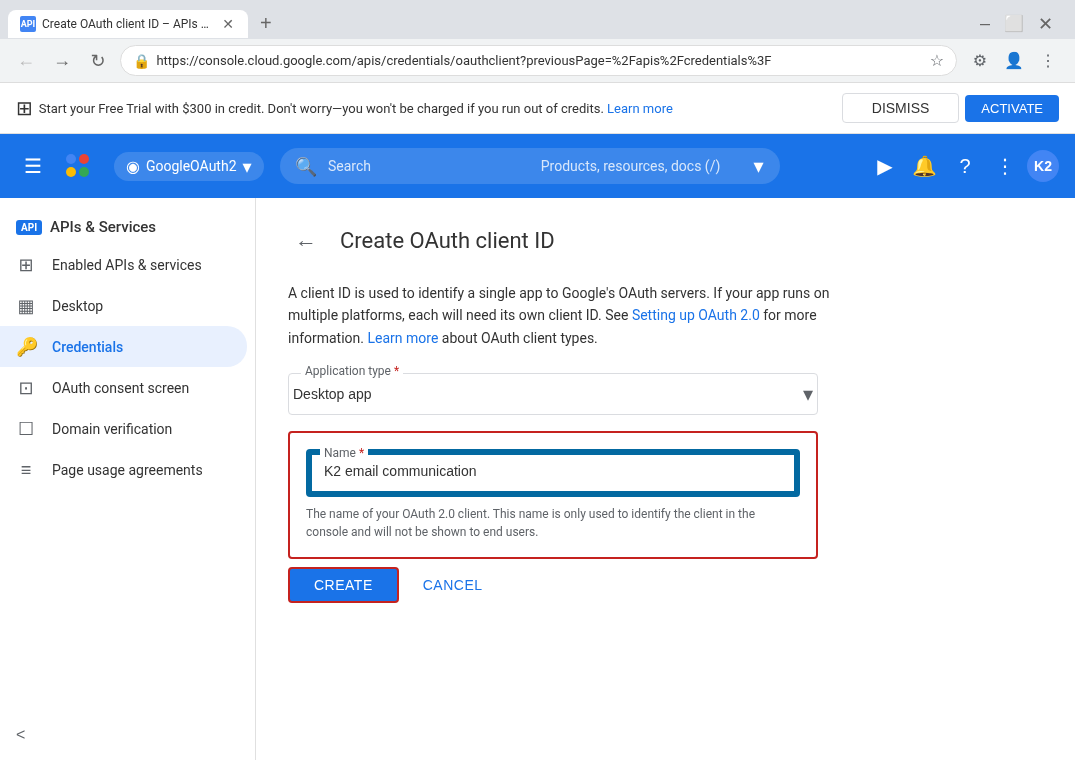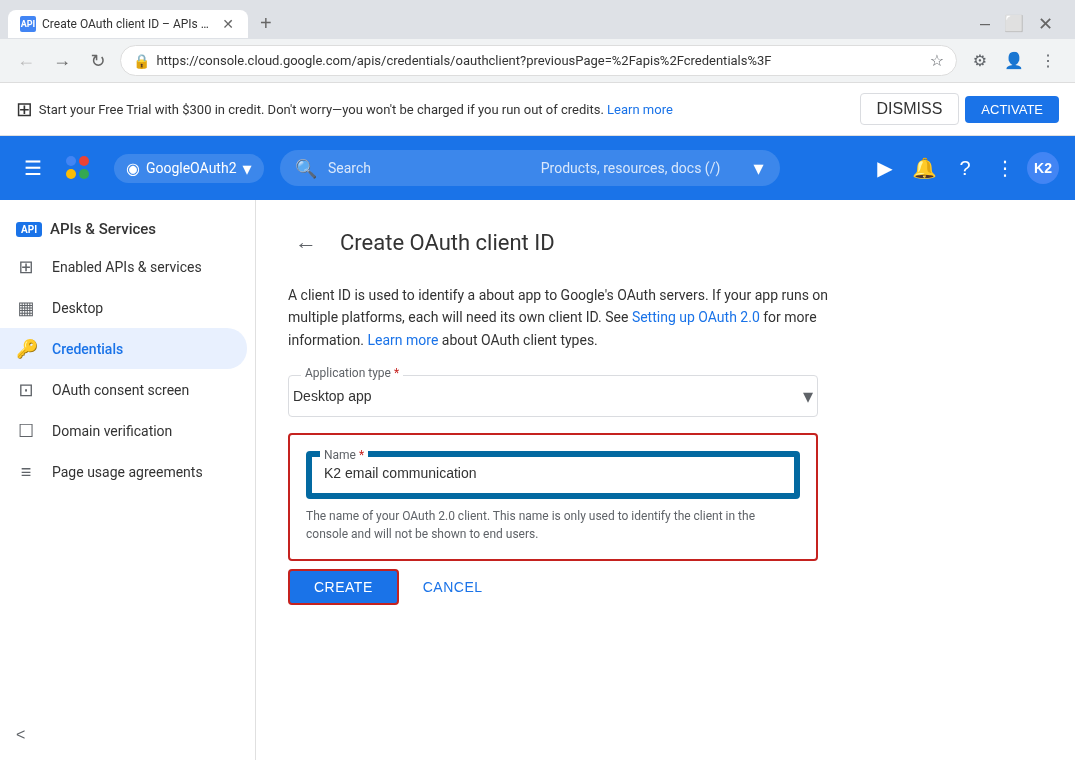--- a/index.html
+++ b/index.html
@@ -23,21 +23,21 @@
     .url-secure { color: #5f6368; font-size: 14px; }
     .url-text { flex: 1; color: #333; font-size: 13px; overflow: hidden; white-space: nowrap; text-overflow: ellipsis; }
     .url-star { color: #5f6368; font-size: 16px; cursor: pointer; }
     .header-icons { display: flex; gap: 4px; align-items: center; }
     .header-icon-btn { background: none; border: none; cursor: pointer; color: #5f6368; font-size: 16px; padding: 6px; border-radius: 50%; width: 30px; height: 30px; display: flex; align-items: center; justify-content: center; }
 
     
     .trial-banner { background: #fff; border-bottom: 1px solid #e0e0e0; padding: 10px 16px; display: flex; align-items: center; font-size: 13px; color: #333; gap: 6px; }
     .trial-banner-text { flex: 1; }
     .learn-more-link { color: #1a73e8; text-decoration: none; }
-    .dismiss-btn { background: none; border: 1px solid #dadce0; color: #333; padding: 6px 16px; border-radius: 4px; cursor: pointer; font-size: 16px; font-weight: 500; text-align: right; }
+    .dismiss-btn { background: none; border: 1px solid #dadce0; color: #333; padding: 6px 29px; border-radius: 4px; cursor: pointer; font-size: 14px; font-weight: 500; text-align: right; }
     .activate-btn { background: #1a73e8; color: #fff; border: none; padding: 6px 16px; border-radius: 4px; cursor: pointer; font-size: 13px; font-weight: 500; }
 
     
     .app-header { background: #1a73e8; color: white; display: flex; align-items: center; padding: 0 16px; height: 64px; gap: 16px; }
     .hamburger-btn { background: none; border: none; cursor: pointer; color: white; font-size: 20px; padding: 8px; border-radius: 50%; }
     .app-logo { display: flex; align-items: center; gap: 10px; }
     .logo-grid { display: grid; grid-template-columns: 1fr 1fr; gap: 2px; width: 24px; height: 24px; }
     .logo-dot { width: 10px; height: 10px; border-radius: 50%; }
     .app-title { font-size: 18px; font-weight: 400; color: white; white-space: nowrap; }
     .project-selector { display: flex; align-items: center; gap: 6px; background: rgba(255,255,255,0.15); border-radius: 20px; padding: 4px 12px; cursor: pointer; margin-left: 8px; }
@@ -219,21 +219,21 @@
   </div>
 
   <div class="content">
 
     <div class="page-header">
       <button class="back-btn">←</button>
       <h1 class="page-title">Create OAuth client ID</h1>
     </div>
 
     <p class="description">
-      <span>A client ID is used to identify a about app to Google's OAuth servers. If your app runs on multiple platforms, each will need its own client ID. See </span><a href="#">Setting up OAuth 2.0</a><span> for more information. </span><a href="#">Learn more</a><span> about OAuth client types.</span>
+      <span>A client ID is used to identify a single app to Google's OAuth servers. If your app runs on multiple platforms, each will need its own client ID. See </span><a href="#">Setting up OAuth 2.0</a><span> for more information. </span><a href="#">Learn more</a><span> about OAuth client types.</span>
     </p>
 
     <div class="form-section">
       <div class="field-container">
         <span class="field-label">
           <span>Application type</span> <span class="required-star">*</span>
         </span>
         <div class="field-select-wrapper">
           <select class="field-select">
             <option>Desktop app</option>

